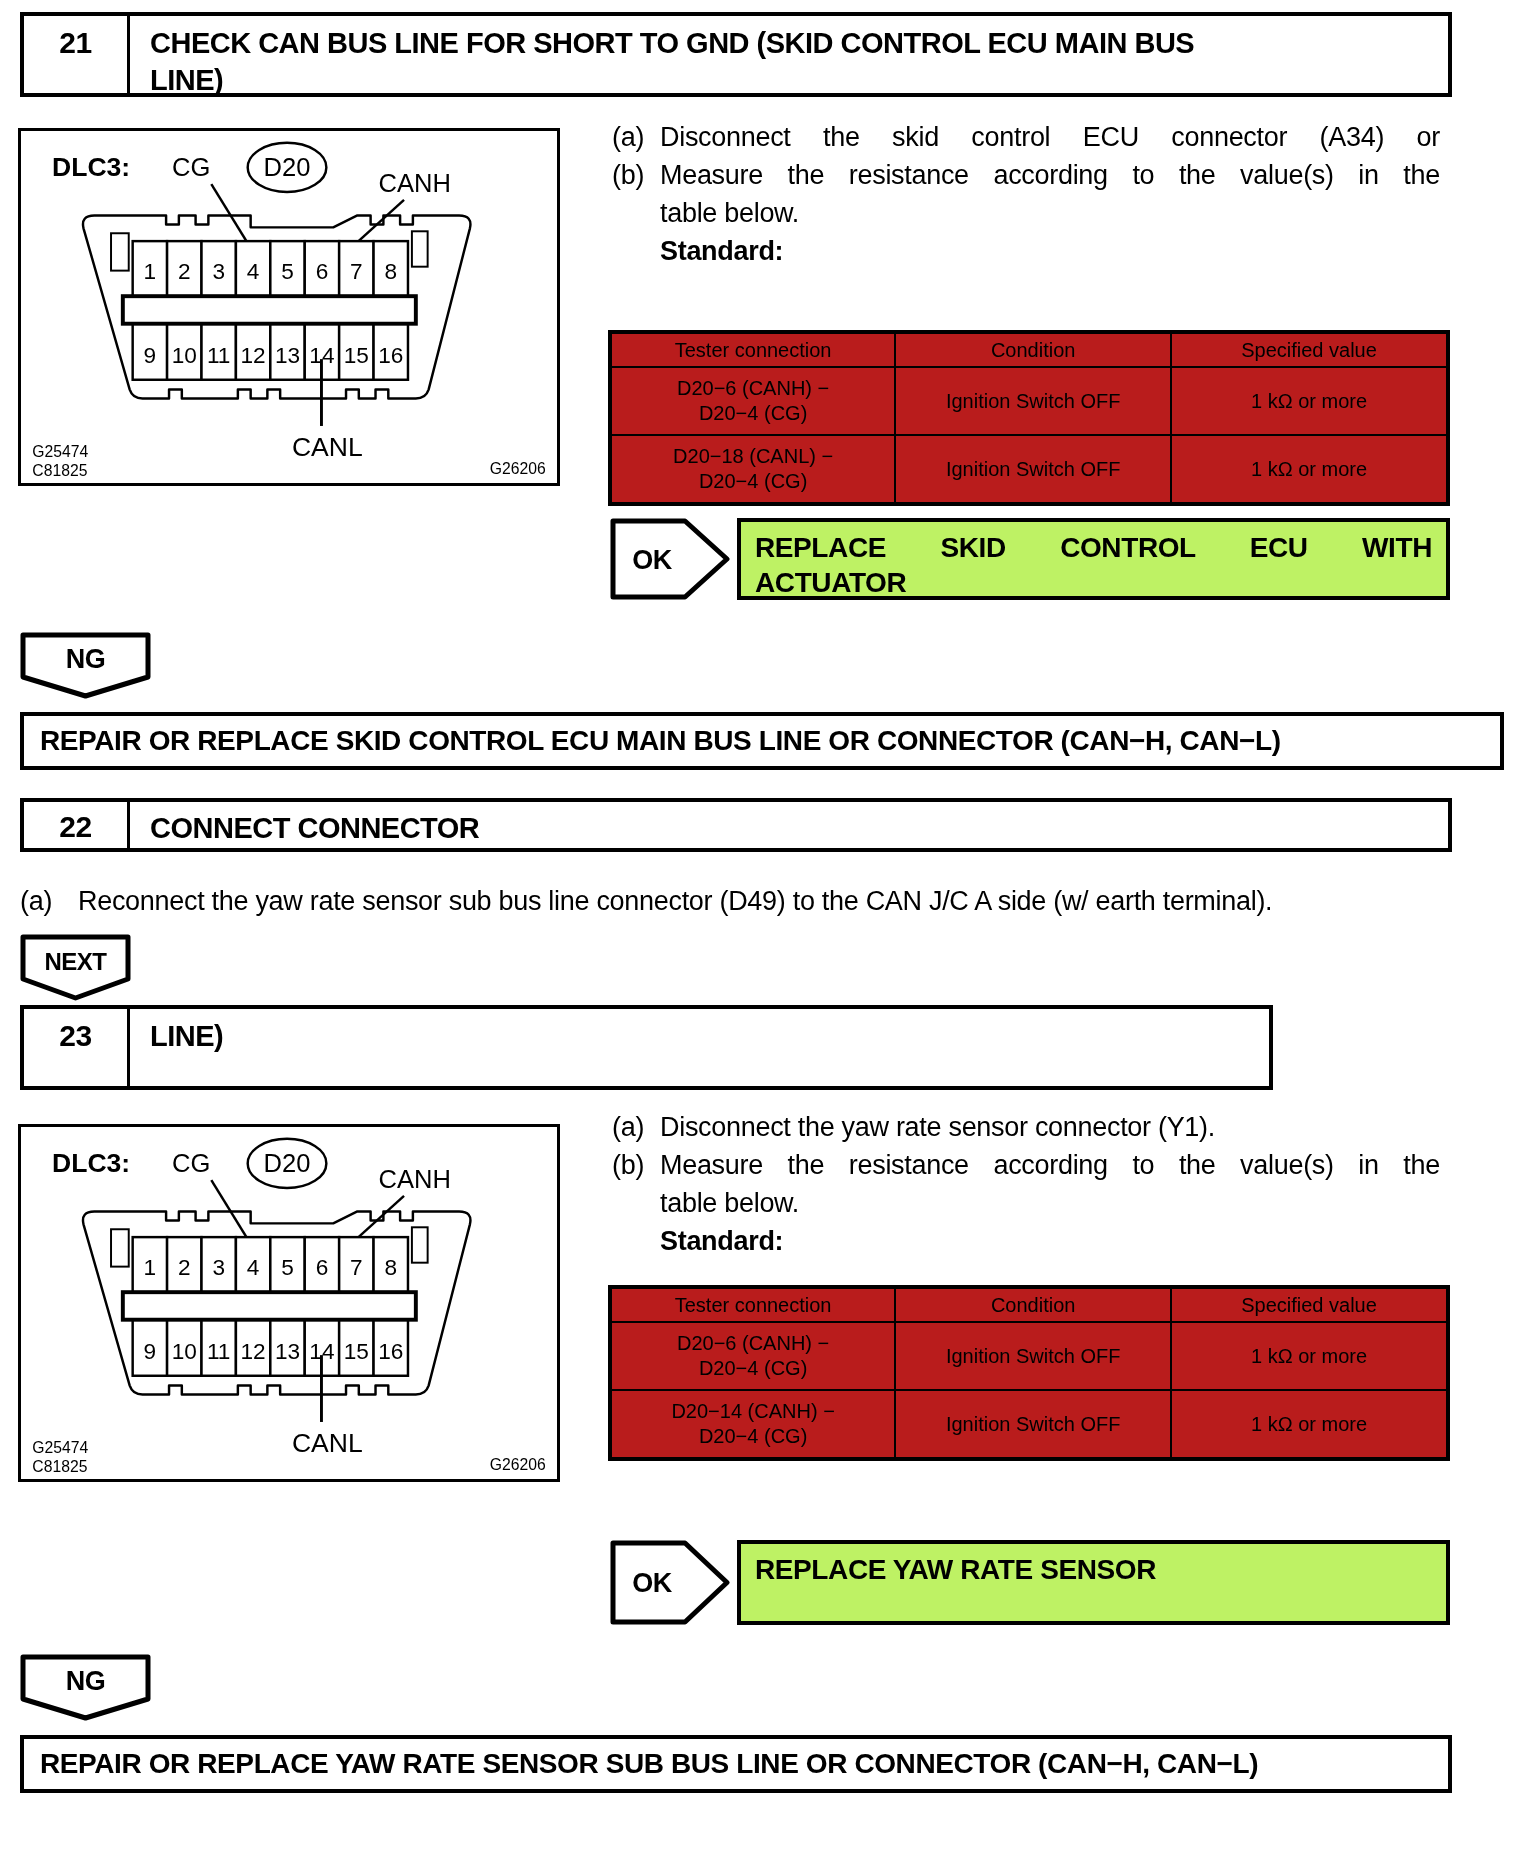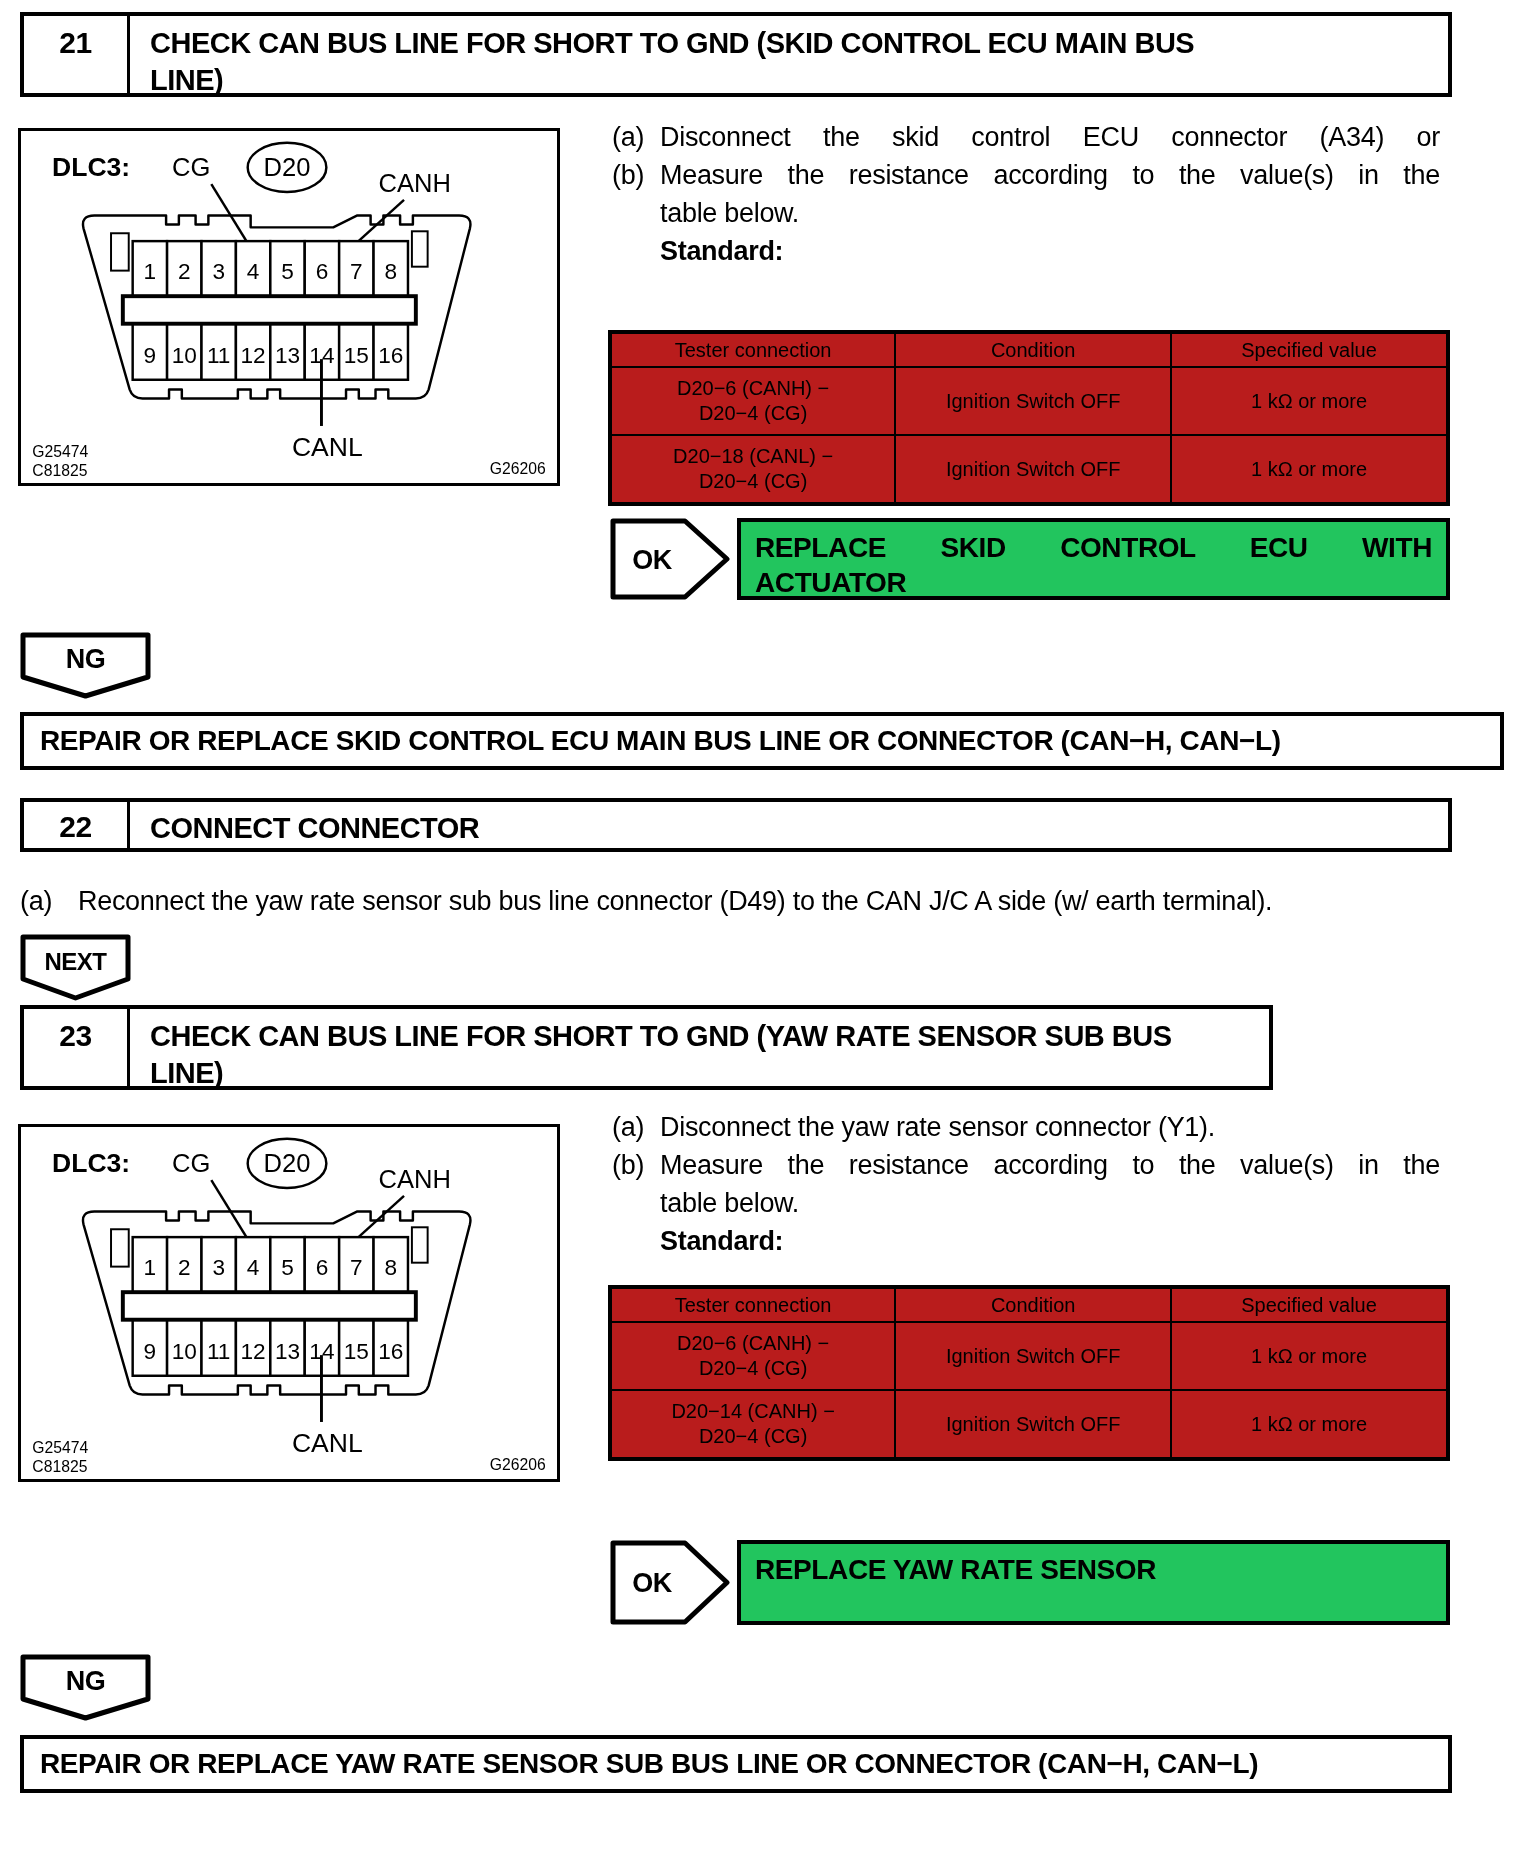--- a/index.html
+++ b/index.html
@@ -37,21 +37,21 @@
 
   
   .table-wrap { border:2px solid #000; background:#b91c1c; }
   table.spec { border-collapse:collapse; width:100%; table-layout:fixed; text-align:center; }
   table.spec th, table.spec td { border:2px solid #000; font-size:20px; padding:0 4px; }
   table.spec th { height:32px; font-weight:normal; }
   table.spec td { height:66px; line-height:25px; }
 
   
   .ok-box {
-    border:4px solid #000; background:#22c55e;
+    border:4px solid #000; background:#bef264;
     font-weight:bold; font-size:28px; line-height:35px;
     padding:8px 14px; letter-spacing:-0.4px;
   }
   .ok-line.j { text-align:justify; text-align-last:justify; }
 
   
   .pennant-text { font-weight:bold; letter-spacing:-0.5px; }
 
   
   .result-box {
@@ -216,21 +216,20 @@
 <div class="abs" style="left:20px; top:922px; width:112px; height:70px;margin-top:12px;">
   <svg viewBox="0 0 112 70" width="112" height="70">
     <polygon points="3,3 108,3 108,45 55.5,64 3,45" fill="#fff" stroke="#000" stroke-width="5" stroke-linejoin="round"></polygon>
     <text x="55.5" y="36" font-size="24" font-weight="bold" text-anchor="middle" class="pennant-text">NEXT</text>
   </svg>
 </div>
 
 <div class="abs step-header" style="left:20px; top:1005px; width:1253px; height:85px;">
   <div class="step-num">23</div>
   <div class="step-title">
-    <div>CHECK CAN BUS LINE FOR SHORT TO GND (YAW RATE SENSOR SUB BUS</div>
     <div>LINE)</div>
   </div>
 </div>
 
 <div class="abs diagram-box" style="left:18px; top:1124px; width:542px; height:358px;">
   <svg viewBox="0 0 542 358" width="536" height="352">
     <text x="30" y="46" font-size="27" font-weight="bold">DLC3:</text>
     <text x="152" y="46" font-size="26">CG</text>
     <ellipse cx="269" cy="37" rx="40" ry="25" fill="none" stroke="#000" stroke-width="2.5"></ellipse>
     <text x="269" y="46" font-size="26" text-anchor="middle">D20</text>

